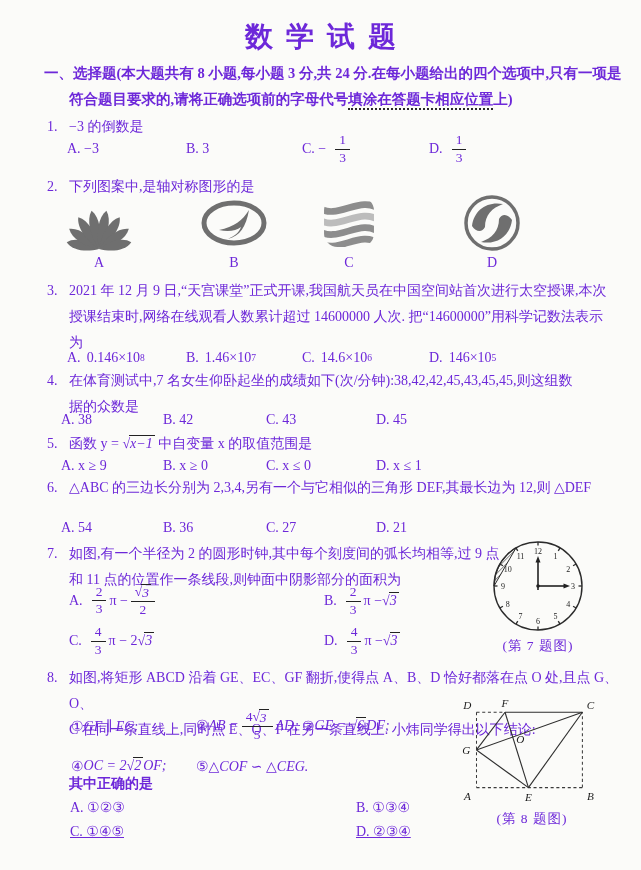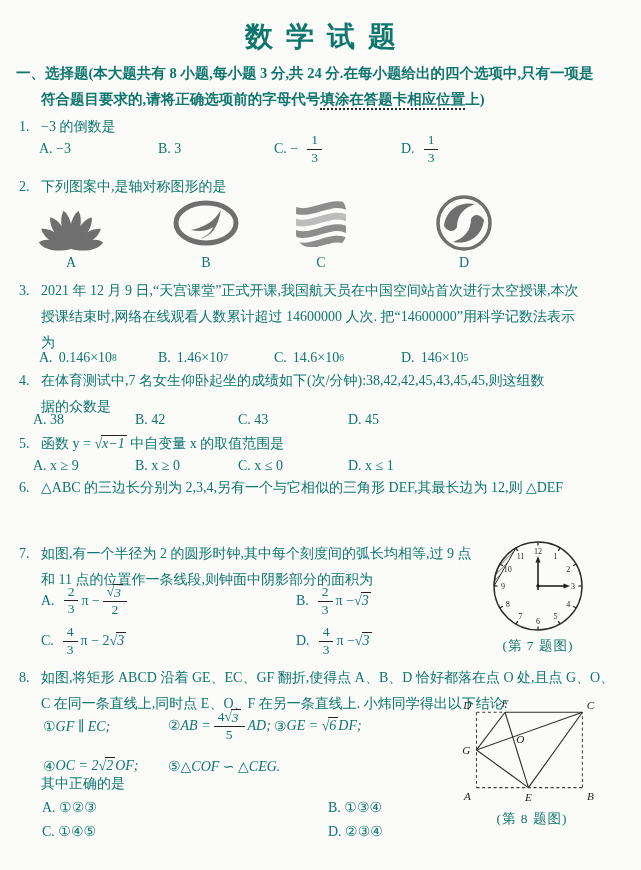--- a/index.html
+++ b/index.html
@@ -1,22 +1,22 @@
 <!DOCTYPE html>
 <html><head>
 <meta charset="utf-8">
 <style>
   html,body{margin:0;padding:0;}
   .page{
     position:relative;width:641px;height:870px;overflow:hidden;
-    background:#fbfbf9;color:#0f766e;
+    background:#fbfbf9;color:#6d28d9;
     font-family:"Liberation Serif","DejaVu Serif",serif;
     font-size:14px;
   }
-  .blk{position:absolute;left:16px;right:12px;}
+  .blk{position:absolute;left:44px;right:12px;}
   .title{left:0;right:0;text-align:center;font-size:28px;font-weight:700;letter-spacing:13px;text-indent:13px;}
   .instr{font-weight:700;font-size:14.5px;line-height:26px;}
   .instr .l2{padding-left:25px;}
   .emdots{border-bottom:2px dotted #2a2a2a;padding-bottom:1px;}
   .q{line-height:26px;}
   .q .body{display:block;padding-left:25px;}
   .qn{position:absolute;left:3px;top:0;}
   .ln{display:block;}
   
   .opts{display:grid;align-items:center;}
@@ -194,20 +194,26 @@
     <div class="opt">B. x ≥ 0</div>
     <div class="opt">C. x ≤ 0</div>
     <div class="opt">D. x ≤ 1</div>
   </div>
 
   <div class="blk q" style="top:475px;">
     <span class="qn">6.</span>
     <span class="body">
       <span class="ln">△ABC 的三边长分别为 2,3,4,另有一个与它相似的三角形 DEF,其最长边为 12,则 △DEF</span>
     </span>
+  </div>
+  <div class="blk opts grid2" style="top:516px;height:24px;">
+    <div class="opt">A. 54</div>
+    <div class="opt">B. 36</div>
+    <div class="opt">C. 27</div>
+    <div class="opt">D. 21</div>
   </div>
 
   <div class="blk q" style="top:541px;">
     <span class="qn">7.</span>
     <span class="body">
       <span class="ln">如图,有一个半径为 2 的圆形时钟,其中每个刻度间的弧长均相等,过 9 点</span>
       <span class="ln">和 11 点的位置作一条线段,则钟面中阴影部分的面积为</span>
     </span>
   </div>
   <div class="blk opts grid7" style="top:582px;">
@@ -341,26 +347,26 @@
         <span class="mi">OC = 2</span>
         <span class="radsign">√</span>
         <span class="radbody">2</span>
         <span class="mi">OF;</span>
       </div>
     <div class="opt">
         <span>⑤</span>
         <span class="mi">△COF ∽ △CEG.</span>
       </div>
   </div>
-  <div class="blk" style="top:772px;padding-left:25px;line-height:24px;">其中正确的是</div>
+  <div class="blk" style="top:772px;padding-left:25px;line-height:24px;font-weight:bold;">其中正确的是</div>
   <div class="blk opts grid8" style="top:795px;">
     <div class="opt">A. ①②③</div>
     <div class="opt">B. ①③④</div>
   </div>
-  <div class="blk opts grid8" style="top:819px;">
+  <div class="blk opts grid8" style="top:819px;text-decoration:underline;">
     <div class="opt">C. ①④⑤</div>
     <div class="opt">D. ②③④</div>
   </div>
 
   <div class="figure" style="left:447px;top:697px;width:170px;">
     <svg width="165" height="112" viewBox="0 0 160 110">
       <g stroke="#3a3a3a" stroke-width="1" stroke-dasharray="3,2.6" fill="none">
         <line x1="25" y1="15" x2="53" y2="15"></line>
         <line x1="25" y1="15" x2="25" y2="89"></line>
         <line x1="25" y1="89" x2="129" y2="89"></line>

